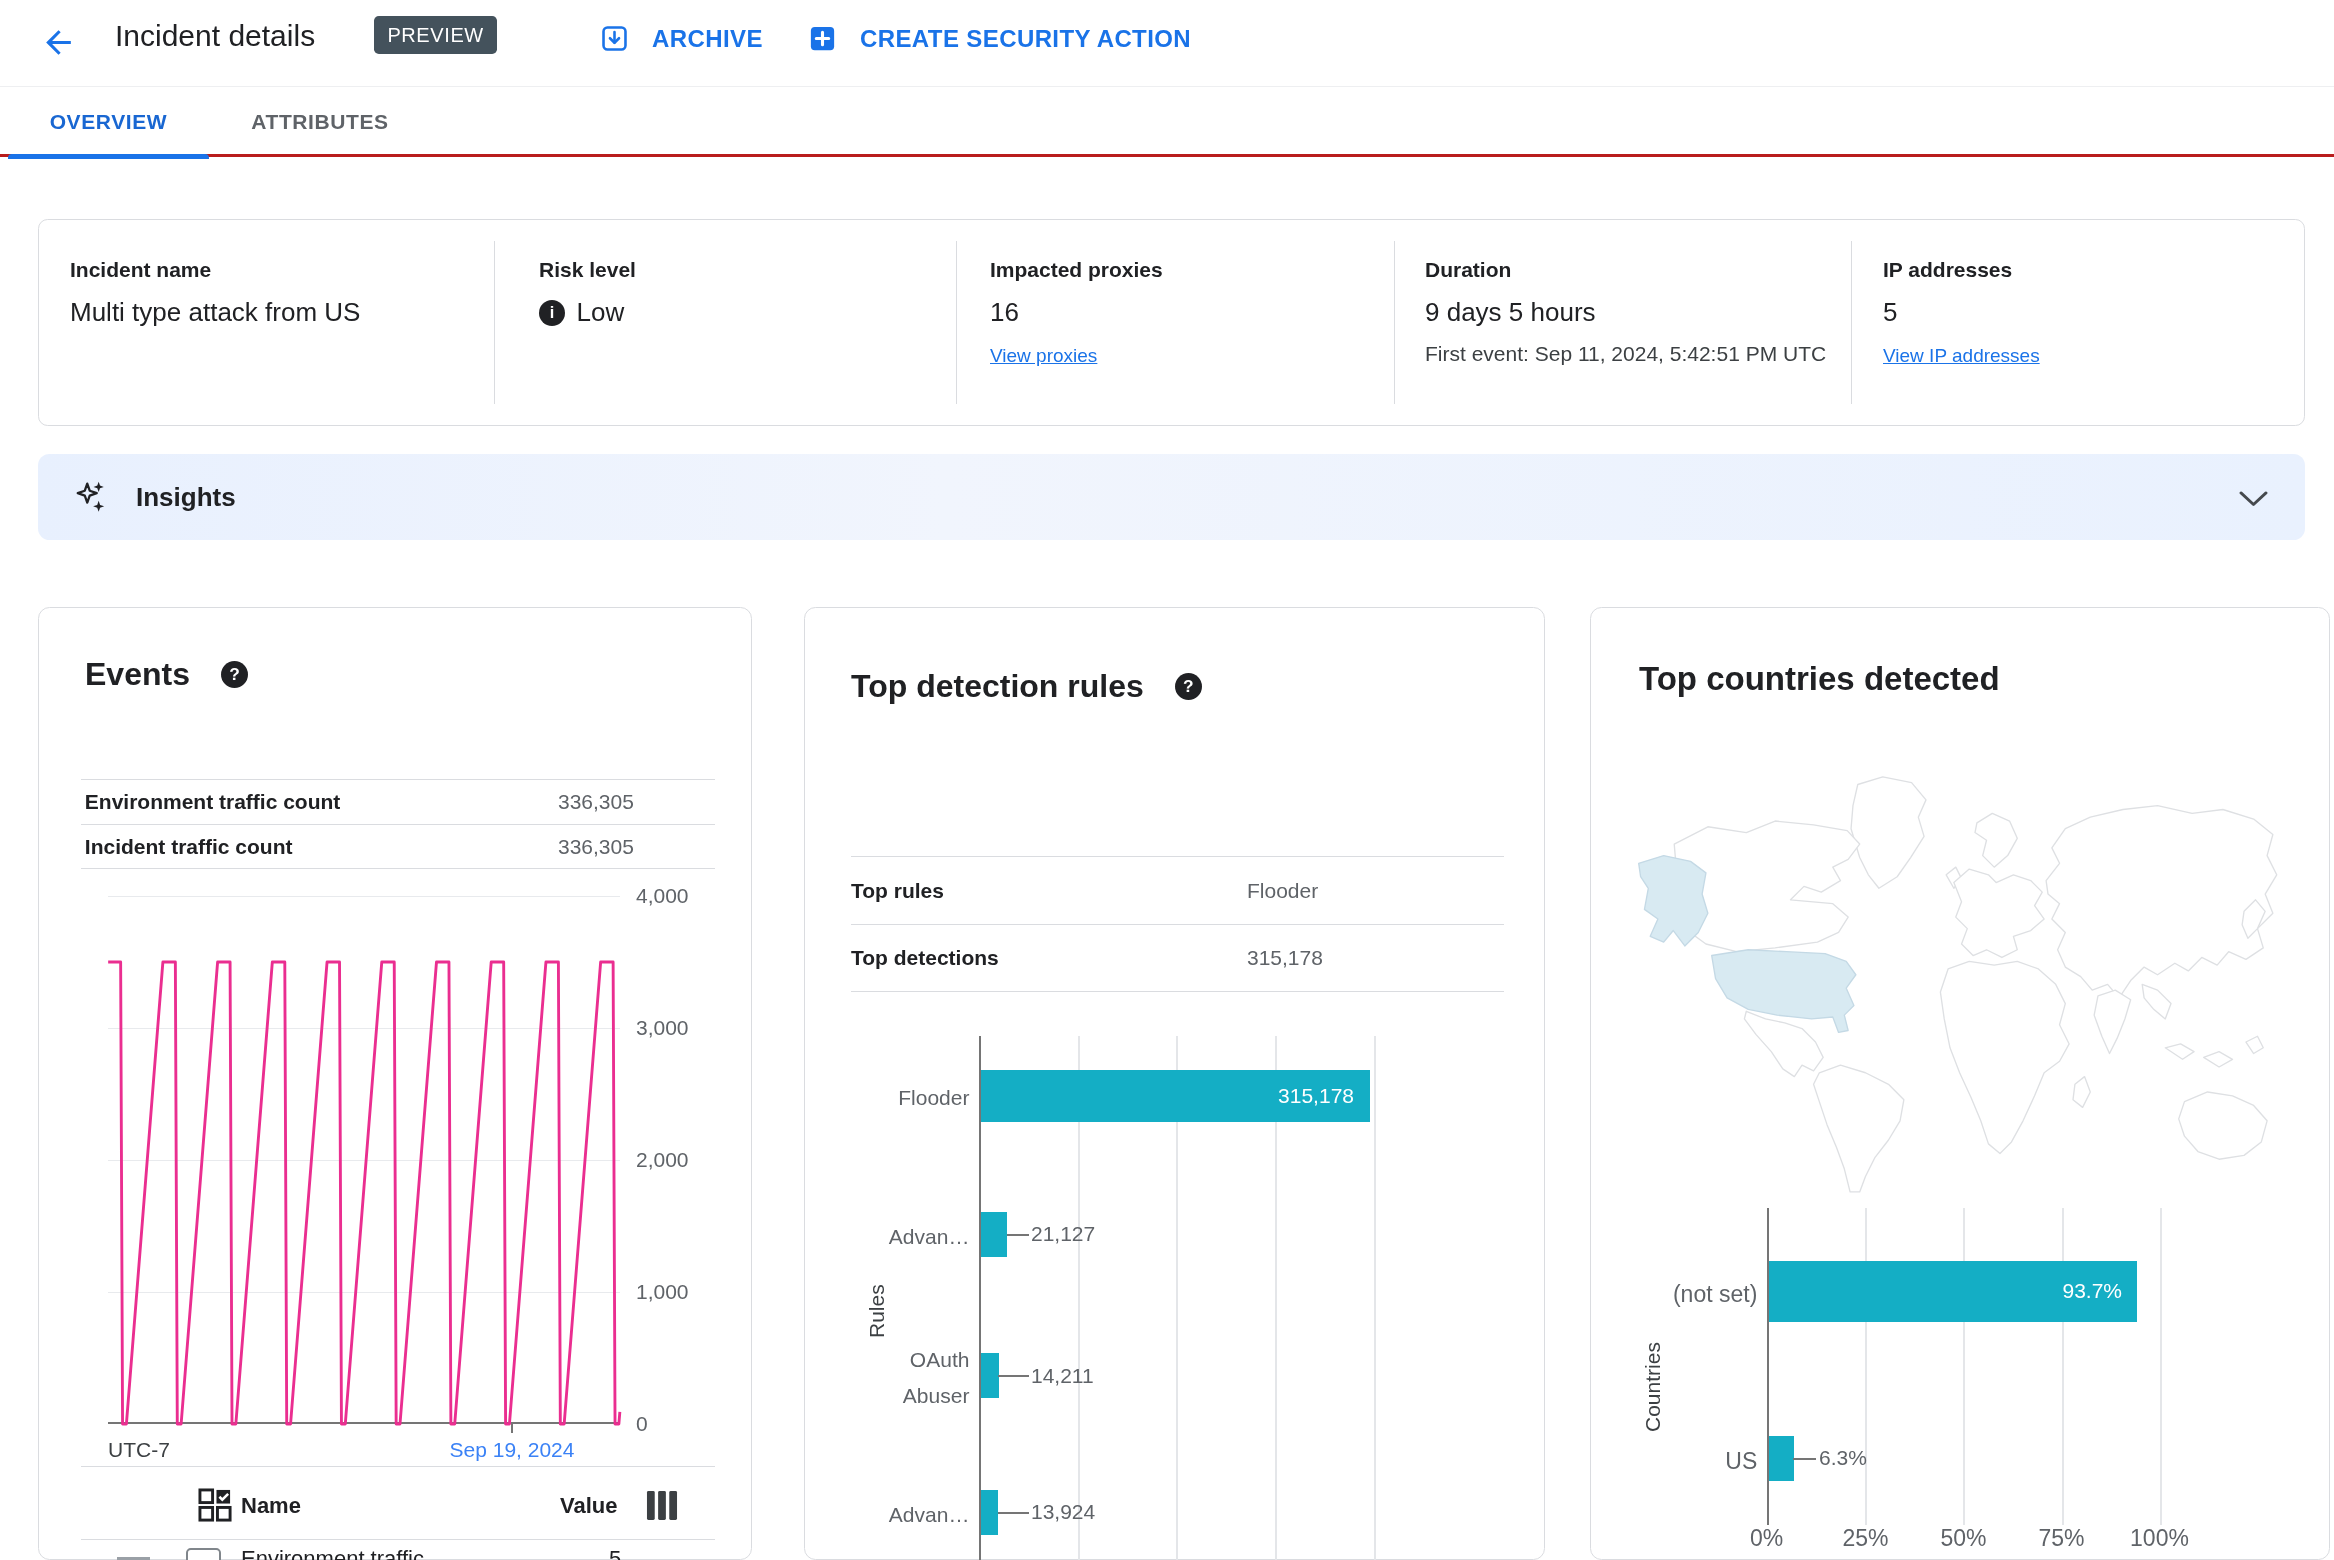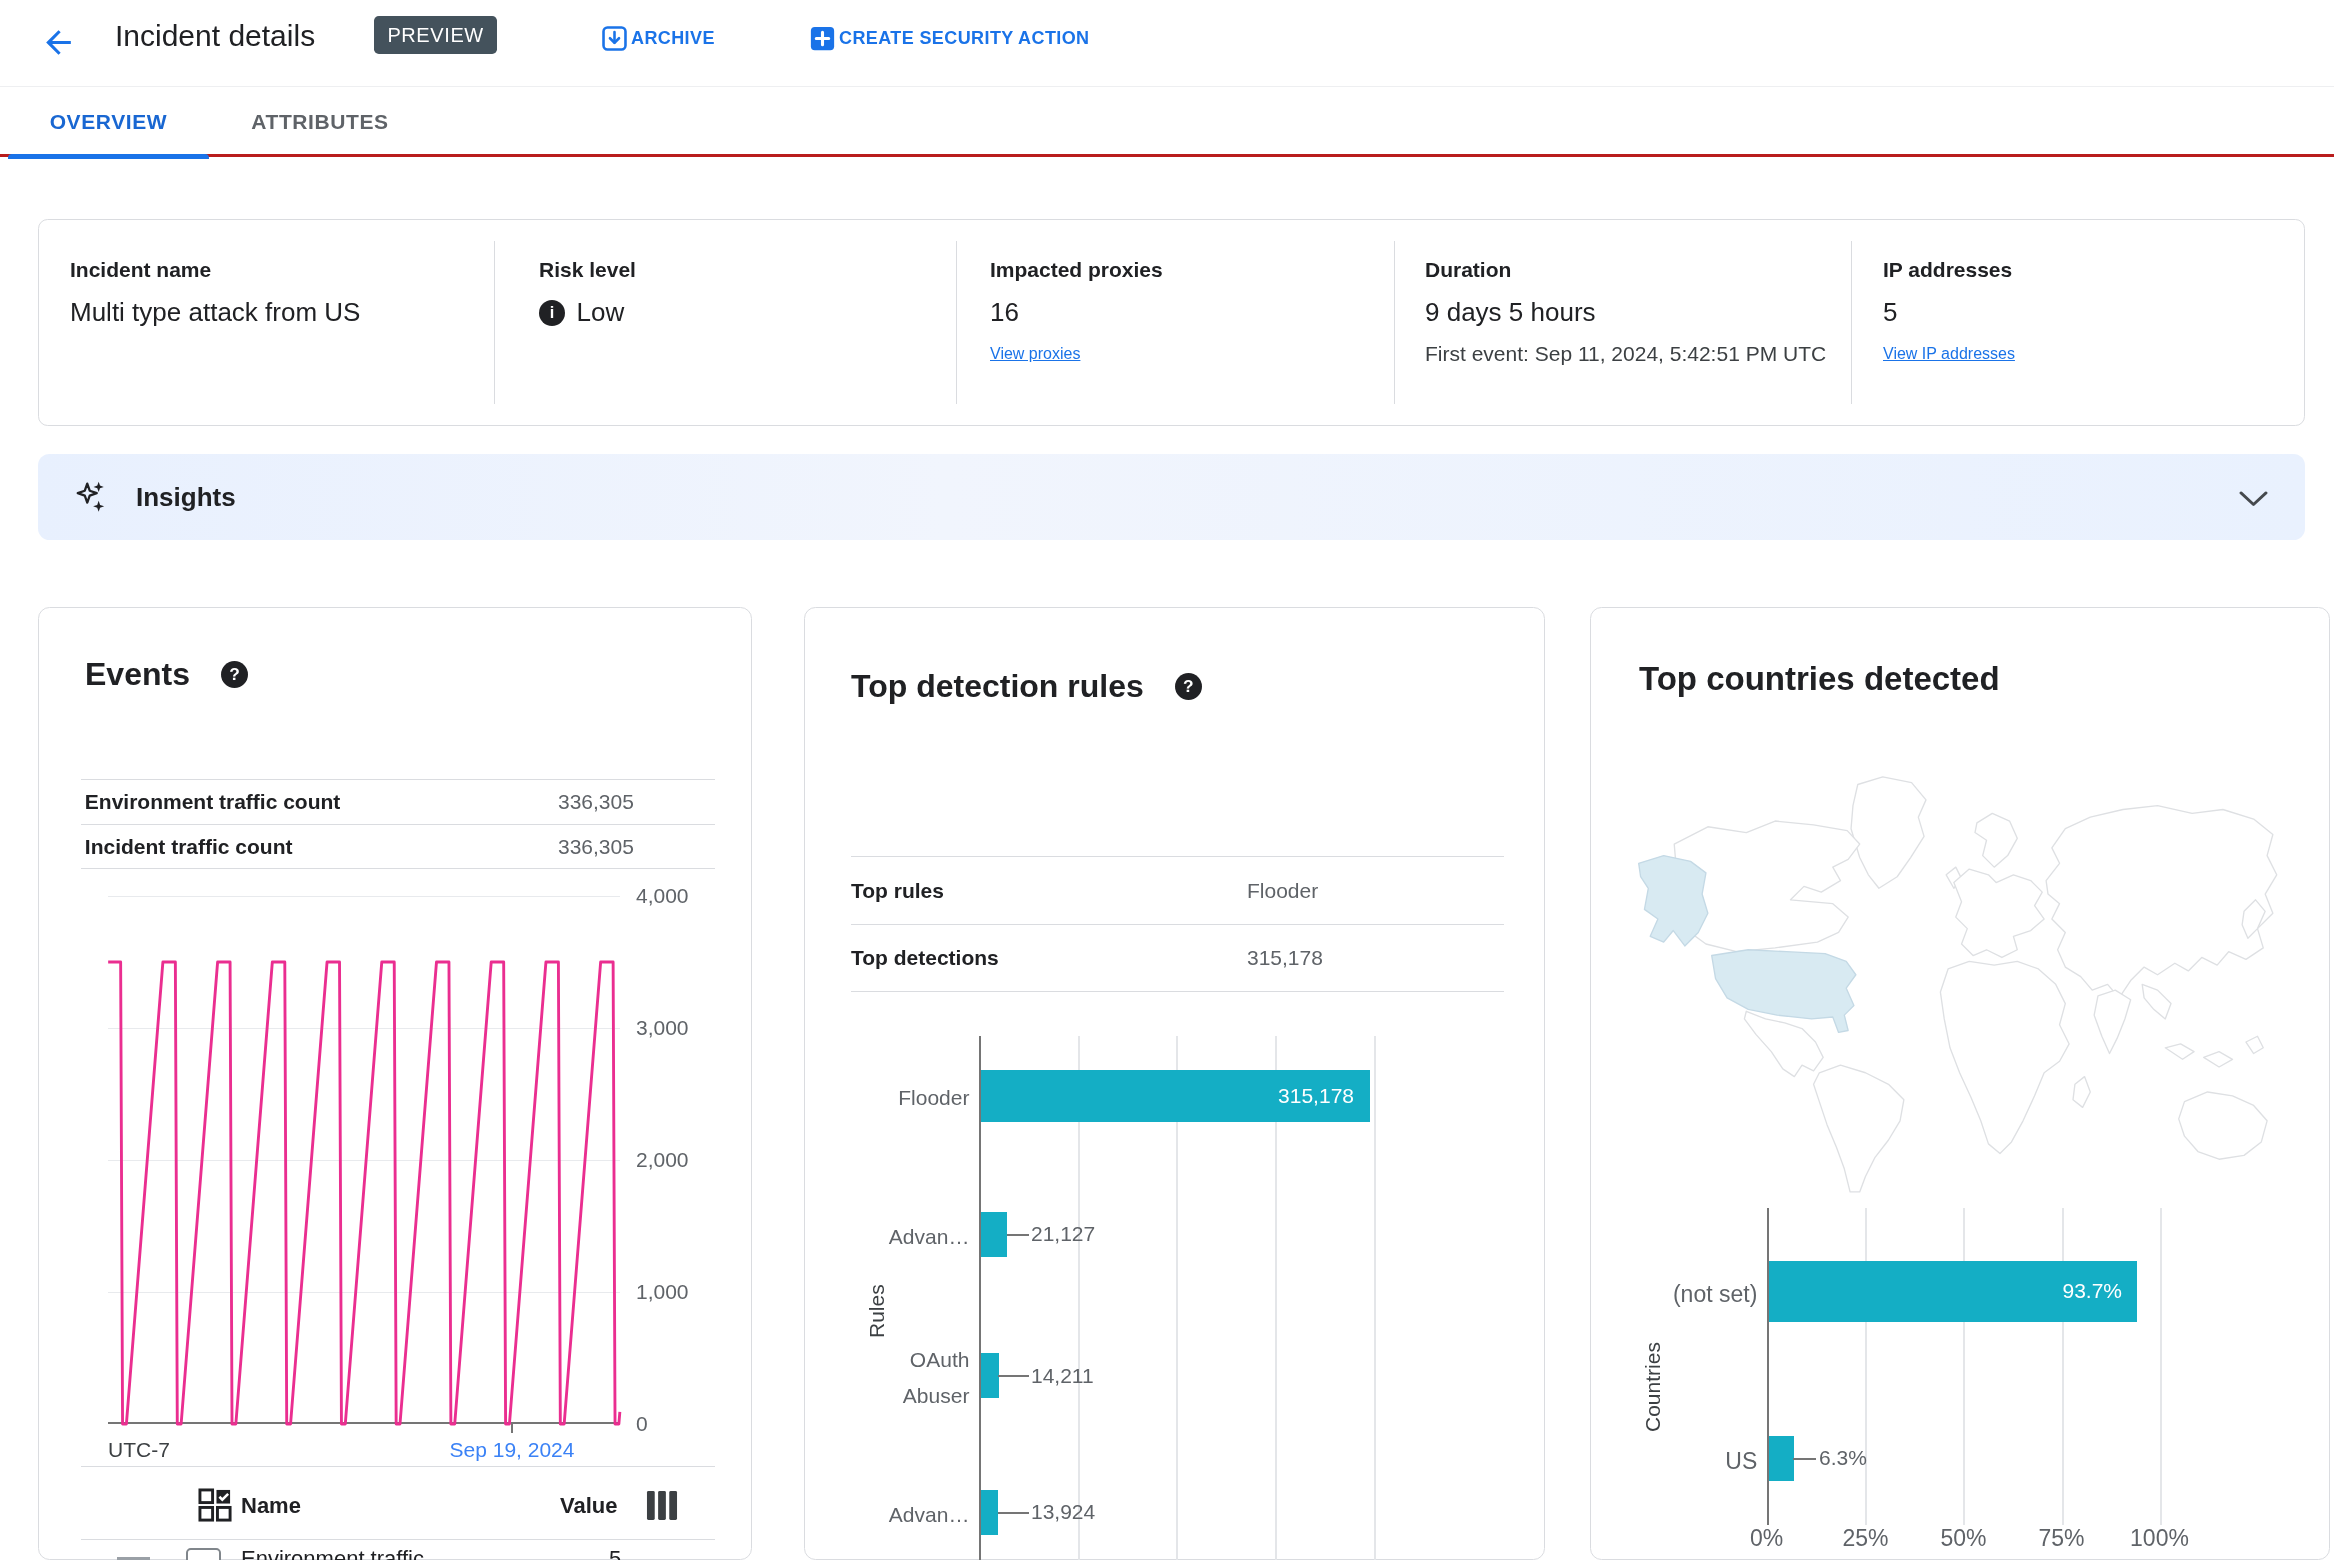--- a/index.html
+++ b/index.html
@@ -6,43 +6,43 @@
   html,body { background:#fff; }
   body { font-family:"Liberation Sans","DejaVu Sans",sans-serif; color:#202124; }
   #page { position:relative; width:2334px; height:1560px; overflow:hidden; background:#fff; }
 
   
   .hdr { position:absolute; left:0; top:0; width:2334px; height:86px; }
   .back { position:absolute; left:40px; top:24px; width:37px; height:37px; cursor:pointer; }
   .pg-title { position:absolute; left:115px; top:19px; font-size:30px; font-weight:400; color:#202124; }
   .badge { position:absolute; left:374px; top:16.3px; background:#44525C; color:#fff; font-size:20px;
            letter-spacing:0.6px; padding:7.7px 13.4px 6.7px; border-radius:4.8px; font-weight:400; }
-  .hbtn { position:absolute; top:23px; display:flex; align-items:center; gap:1px; color:#1A73E8;
-          font-size:18px; font-weight:600; letter-spacing:0.4px; cursor:pointer; }
+  .hbtn { position:absolute; top:23px; display:flex; align-items:center; gap:22px; color:#1A73E8;
+          font-size:24px; font-weight:600; letter-spacing:0.4px; cursor:pointer; }
   .hbtn.archive { left:599px; }
   .hbtn.create  { left:807px; }
 
   
   .tabs { position:absolute; left:0; top:86px; width:2334px; height:71px;
           border-top:1px solid #EEEFF1; border-bottom:3px solid #b91c1c; display:flex; }
   .tab { position:relative; height:71px; line-height:69px; padding:0 42px; font-size:21px; font-weight:600;
          letter-spacing:0.6px; color:#5F6368; cursor:pointer; }
   .tab:first-child { margin-left:7.7px; }
   .tab.active { color:#1967D2; }
   .tab.active .underline { position:absolute; left:0; right:0; bottom:-1px; height:4.8px; background:#1A73E8;
          border-radius:3.8px 3.8px 0 0; }
 
   
   .summary { position:absolute; left:38px; top:219px; width:2267px; height:207px;
              border:1px solid #DADCE0; border-radius:9.6px; background:#fff; }
   .sum-div { position:absolute; top:21px; bottom:21px; width:1px; background:#DADCE0; }
   .sum-col { position:absolute; top:0; height:100%; }
   .sum-label { position:absolute; top:38px; font-size:21px; font-weight:700; color:#202124; }
   .sum-value { position:absolute; top:77px; font-size:26px; font-weight:400; color:#202124; display:flex; align-items:center; gap:11.5px;}
-  .sum-link  { position:absolute; top:125px; font-size:16px; color:#1A73E8; text-decoration:underline; cursor:pointer; }
+  .sum-link  { position:absolute; top:125px; font-size:19px; color:#1A73E8; text-decoration:underline; cursor:pointer; }
   .sum-detail{ position:absolute; top:119px; font-size:21px; color:#3C4043; line-height:30px; width:403px; }
   .info-dot { display:inline-flex; width:26px; height:26px; border-radius:50%; background:#202124; color:#fff;
               font-size:16.3px; font-weight:700; align-items:center; justify-content:center; }
 
   
   .insights { position:absolute; left:38px; top:454px; width:2267px; height:86px; border-radius:11.5px;
               background:linear-gradient(90deg,#E8F0FE 0%,#F1F5FD 40%,#E9F1FE 100%);
               display:flex; align-items:center; cursor:pointer; }
   .insights .spark { margin-left:35px; }
   .insights .ilabel { margin-left:25px; font-size:26px; font-weight:600; color:#202124; }

